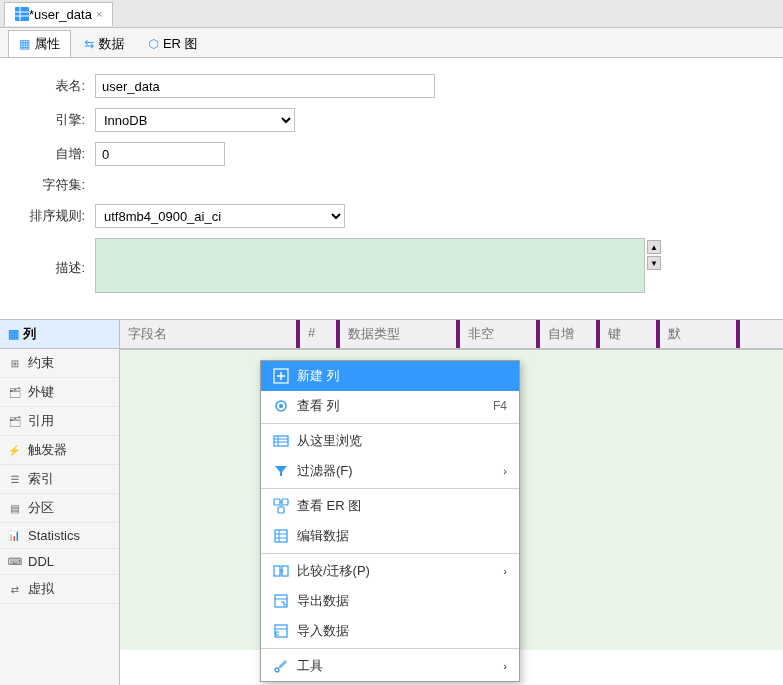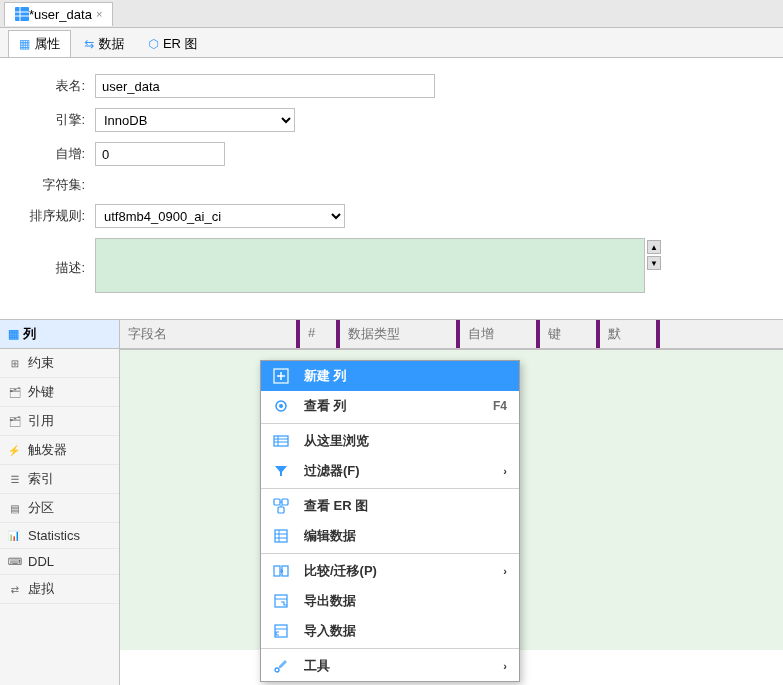--- a/index.html
+++ b/index.html
@@ -215,25 +215,24 @@
       width: 260px;
       background: #ffffff;
       border: 1px solid #a0a0a0;
       box-shadow: 2px 3px 8px rgba(0,0,0,0.25);
       z-index: 100;
     }
 
     .menu-item {
       display: flex;
       align-items: center;
-      gap: 15px;
+      gap: 8px;
       padding: 6px 12px;
       cursor: pointer;
       color: #333;
-      font-weight: bold;
     }
 
     .menu-item:hover, .menu-item.highlighted {
       background: #3399ff;
       color: #ffffff;
     }
 
     .menu-item.highlighted .menu-icon-img {
       filter: brightness(10);
     }
@@ -380,20 +379,21 @@
       <span>虚拟</span>
     </div>
   </div>
 
   <div class="table-area">
 
     <div class="table-header">
       <div class="th-cell">字段名</div>
       <div class="th-cell">#</div>
       <div class="th-cell">数据类型</div>
+      <div class="th-cell">非空</div>
       <div class="th-cell">自增</div>
       <div class="th-cell">键</div>
       <div class="th-cell">默</div>
     </div>
 
     <div class="table-body" style="height:300px;background:#e8f4e8;">
 
       <div class="context-menu">
 
         <div class="menu-item highlighted">

